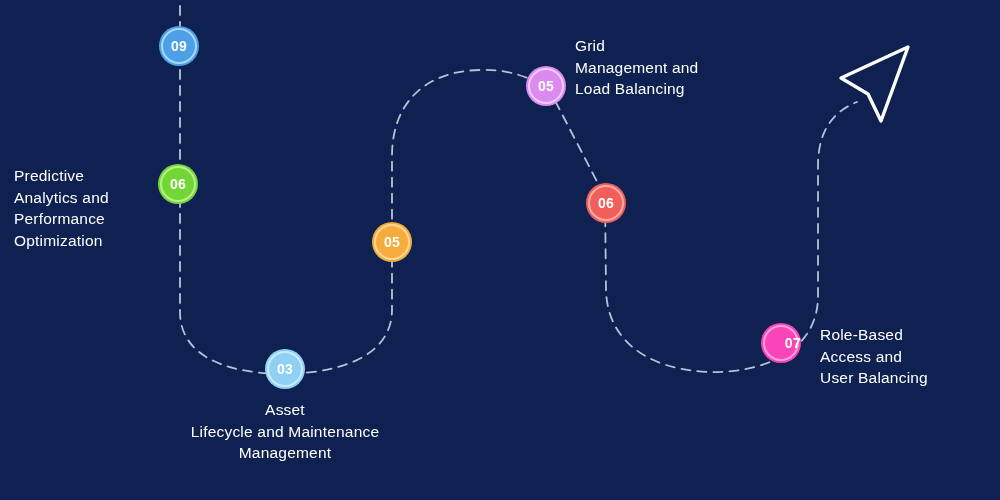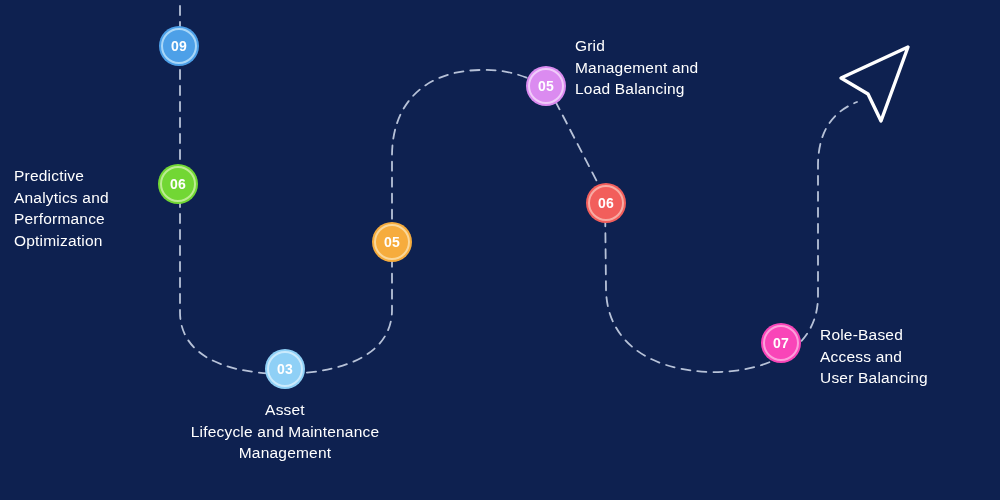--- a/index.html
+++ b/index.html
@@ -67,21 +67,21 @@
     line-height: 21.5px;
     white-space: pre-line;
     letter-spacing: 0.2px;
   }
   .n1 { left: 159px; top: 26px; }
   .n2 { left: 158px; top: 164px; }
   .n3 { left: 265px; top: 349px; }
   .n4 { left: 372px; top: 222px; }
   .n5 { left: 526px; top: 66px; }
   .n6 { left: 586px; top: 183px; }
-  .n7 { left: 761px; top: 323px; }
+  .n7 { left: 761px; top: 323px; justify-content: flex-end; }
 
   .l1 { left: 210px; top: 30px; }
   .l2 { left: 14px;  top: 165px; width: 120px; text-align: left; }
   .l3 { left: 165px; top: 399px; width: 240px; text-align: center; }
   .l4 { left: 420px; top: 227px; }
   .l5 { left: 575px; top: 35px; }
   .l6 { left: 636px; top: 182px; }
   .l7 { left: 820px; top: 324px; }
 </style>
 </head>

